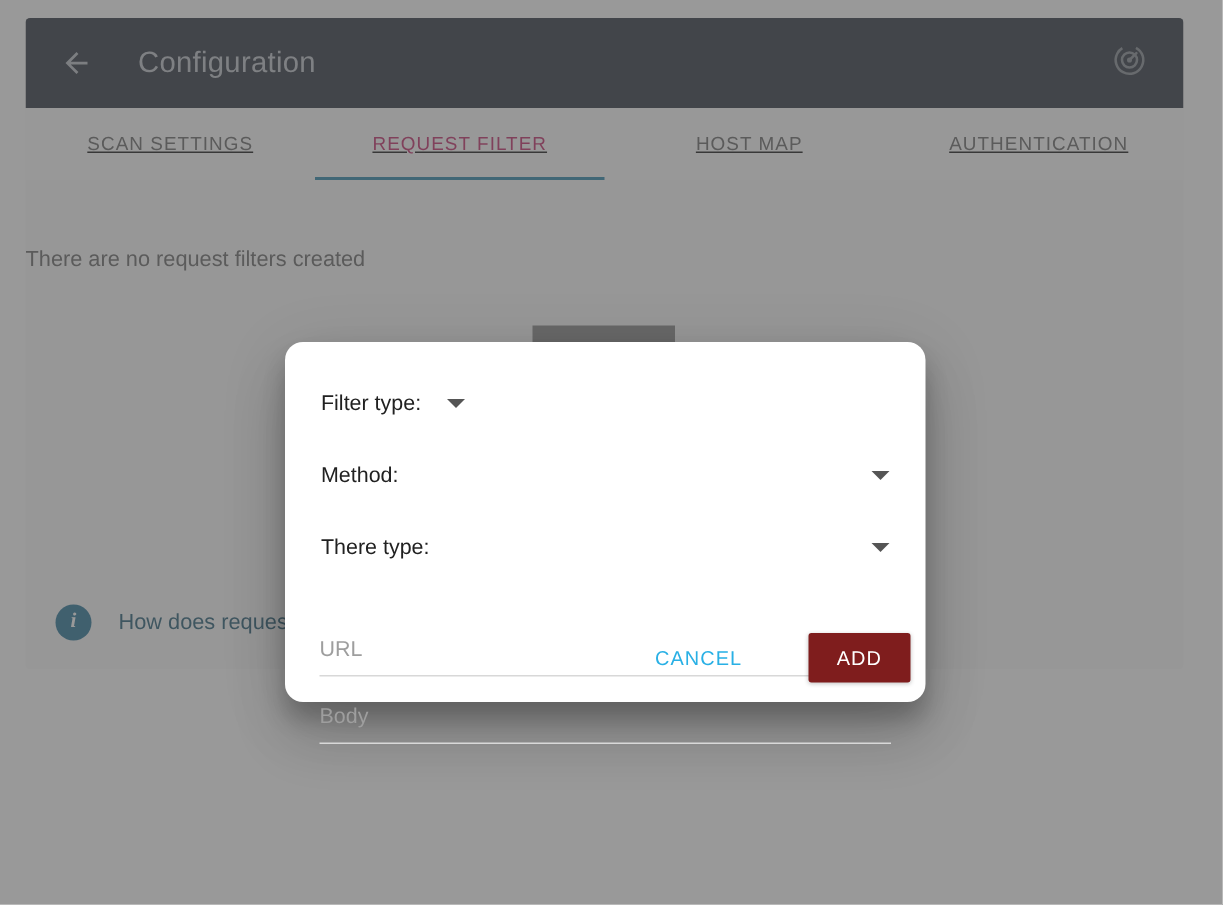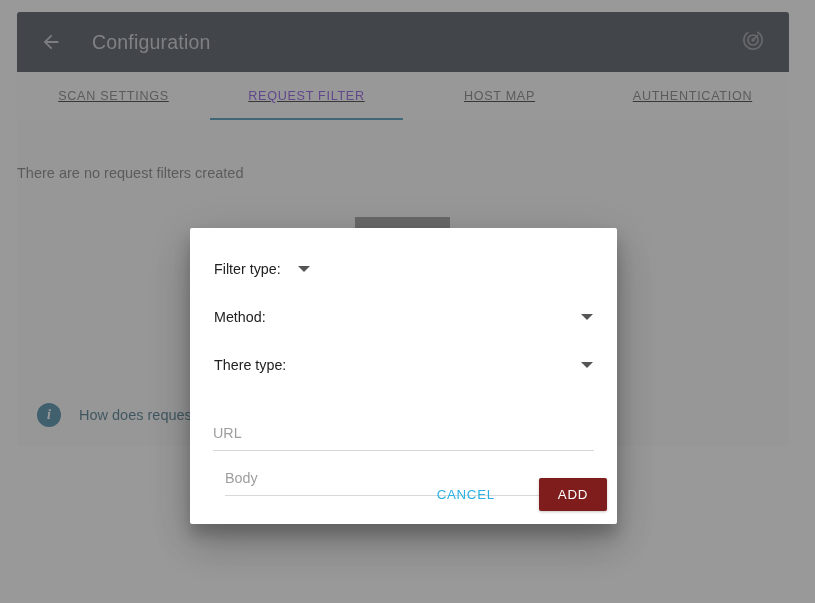--- a/index.html
+++ b/index.html
@@ -80,21 +80,21 @@
     justify-content: center;
     font-size: 12.6px;
     letter-spacing: .7px;
     color: #5c5c5c;
     cursor: pointer;
     position: relative;
     text-transform: uppercase;
     white-space: nowrap;
     user-select: none;
   }
-  .tab.active { color: #6d28d9; align-items: center; }
+  .tab.active { color: #be185d; align-items: center; }
   .tab.active::after {
     content: "";
     position: absolute;
     left: 0; right: 0; bottom: 0;
     height: 2px;
     background: #1a7ba4;
   }
 
   
   #tab-body {
@@ -160,23 +160,23 @@
     background: rgba(90,90,90,.62);
     z-index: 10;
   }
 
   
   #dialog {
     position: absolute;
     left: 190px;
     top: 228px;
     width: 427px;
-    height: 296px;
+    height: 240px;
     background: #ffffff;
-    border-radius: 2px;
+    border-radius: 12px;
     box-shadow: 0 11px 15px rgba(0,0,0,.20), 0 24px 38px rgba(0,0,0,.14), 0 9px 46px rgba(0,0,0,.12);
     z-index: 20;
   }
 
   .select-row {
     position: absolute;
     left: 24px;
     width: 380px;
     height: 32px;
     display: flex;
@@ -216,21 +216,21 @@
     border-bottom: 1px solid #d8d8d8;
     background: transparent;
     font-family: "Liberation Sans", sans-serif;
     font-size: 14.3px;
     color: #212121;
     outline: none;
     padding: 0 0 4px 0;
   }
   .text-field::placeholder { color: #9e9e9e; opacity: 1; }
   #field-url  { top: 178px; margin-top: 13px; }
-  #field-body { top: 236px; margin-left: 12px; }
+  #field-body { top: 236px; }
 
   #dialog-actions {
     position: absolute;
     right: 10px;
     bottom: 12px;
     display: flex;
     align-items: center;
   }
   #cancel-button {
     background: transparent;

